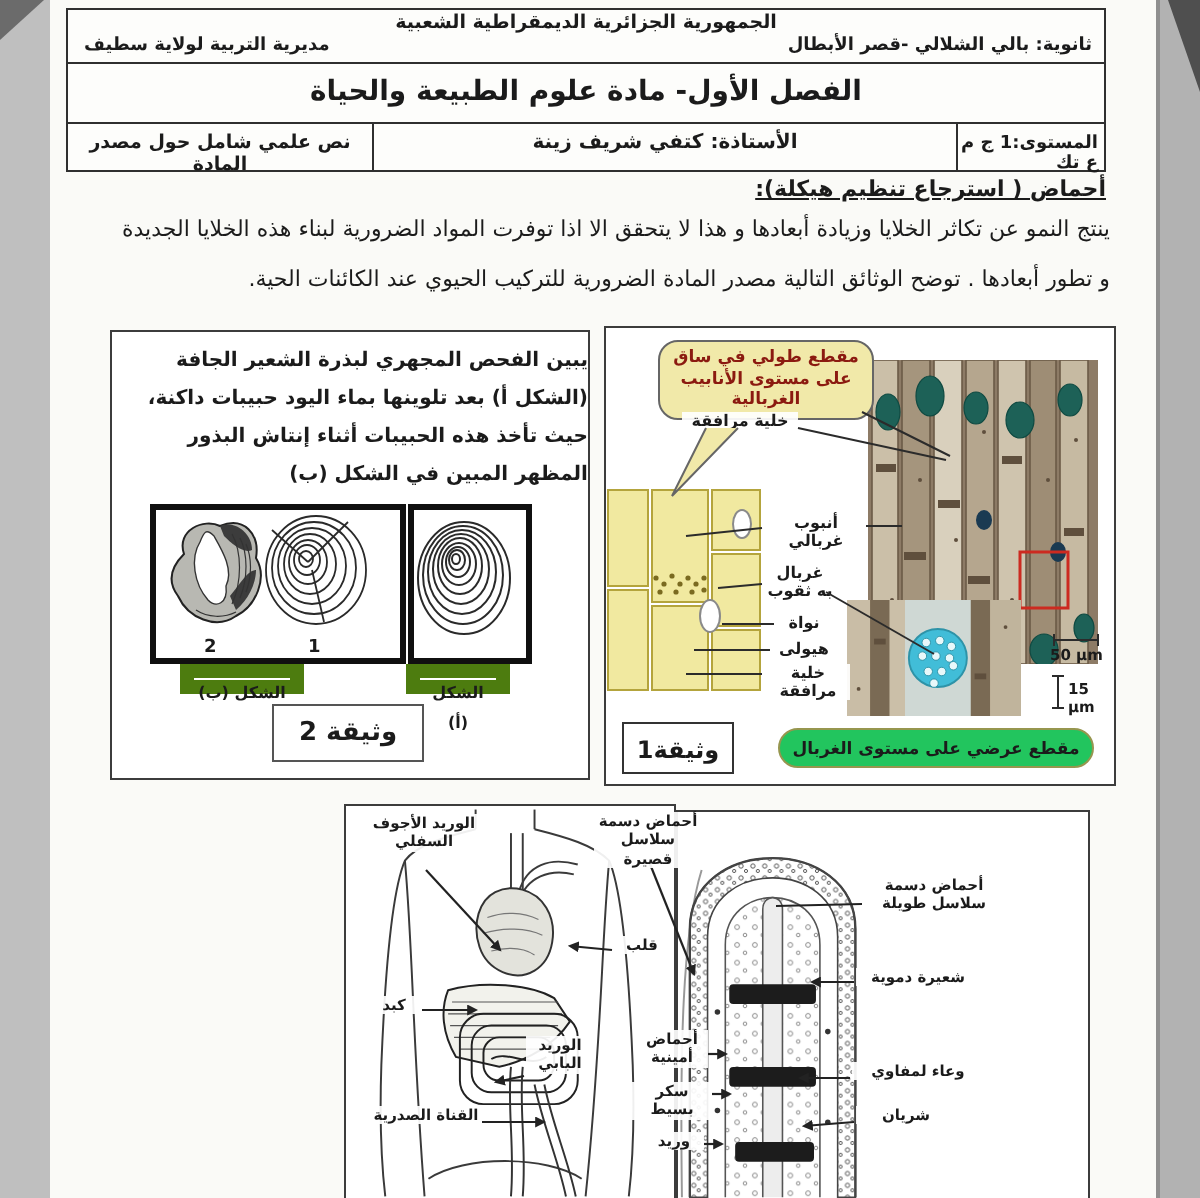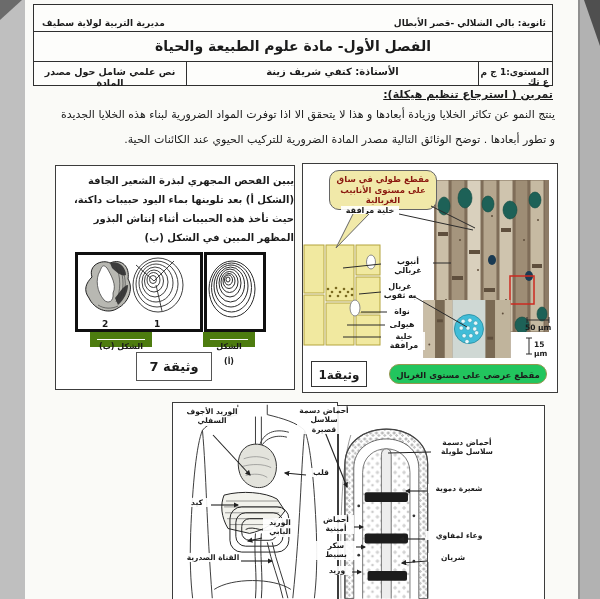--- a/index.html
+++ b/index.html
@@ -54,32 +54,33 @@
 
 <div class="canvas">
   <div class="paper"></div>
   <div class="edge-right"></div>
   <div class="edge-line"></div>
   <div class="corner-tl"></div>
   <div class="corner-tr"></div>
 
   <div class="htable rtl">
     <div class="hrow1">
+      <div class="republic">الجمهورية الجزائرية الديمقراطية الشعبية</div>
       <div class="school rtl">ثانوية: بالي الشلالي -قصر الأبطال</div>
       <div class="directorate rtl">مديرية التربية لولاية سطيف</div>
     </div>
     <div class="hrow2">الفصل الأول- مادة علوم الطبيعة والحياة</div>
     <div class="hrow3">
       <div class="cell-level rtl">المستوى:1 ج م ع تك</div>
       <div class="cell-teacher rtl">الأستاذة: كتفي شريف زينة</div>
       <div class="cell-topic rtl">نص علمي شامل حول مصدر المادة</div>
     </div>
   </div>
 
-  <div class="ex-head rtl">تمرين ( استرجاع تنظيم هيكلة):</div>
+  <div class="ex-head rtl">أحماض ( استرجاع تنظيم هيكلة):</div>
   <div class="para rtl">
     <div>ينتج النمو عن تكاثر الخلايا وزيادة أبعادها و هذا لا يتحقق الا اذا توفرت المواد الضرورية لبناء هذه الخلايا الجديدة</div>
     <div>و تطور أبعادها . توضح الوثائق التالية مصدر المادة الضرورية للتركيب الحيوي عند الكائنات الحية.</div>
   </div>
 
   <div class="doc2-box">
     <div class="doc2-text rtl">
       <div>يبين الفحص المجهري لبذرة الشعير الجافة</div>
       <div>(الشكل أ) بعد تلوينها بماء اليود حبيبات داكنة،</div>
       <div>حيث تأخذ هذه الحبيبات أثناء إنتاش البذور</div>
@@ -123,21 +124,21 @@
           <ellipse cx="23" cy="28" rx="11" ry="14"></ellipse>
             <ellipse cx="22.5" cy="27" rx="8.5" ry="10.5"></ellipse>
           <ellipse cx="22" cy="26" rx="6" ry="7.5"></ellipse>
             <ellipse cx="21.5" cy="25" rx="4" ry="5"></ellipse>
           <ellipse cx="21" cy="24.5" rx="2" ry="2.5"></ellipse>
         </g>
       </svg>
     </div>
     <div class="cap rtl" style="left:34px;top:166px;width:62px;">الشكل (ب)</div>
     <div class="cap rtl" style="left:147px;top:166px;width:52px;">الشكل (أ)</div>
-    <div class="doc2-label rtl">وثيقة 7</div>
+    <div class="doc2-label rtl">وثيقة 2</div>
   </div>
 
   <div class="doc1-box">
 
     <svg class="imgpos" style="left:131px;top:16px;" width="115" height="152" viewBox="0 0 115 152">
       <rect width="115" height="152" fill="#8d7b66"></rect>
       <g stroke="#6b5b47" stroke-width="0.8">
         <rect x="2" y="0" width="13" height="152" fill="#cbbfa8"></rect>
           <rect x="17" y="0" width="14" height="152" fill="#a5957d"></rect>
         <rect x="33" y="0" width="14" height="152" fill="#d9d0bd"></rect>

